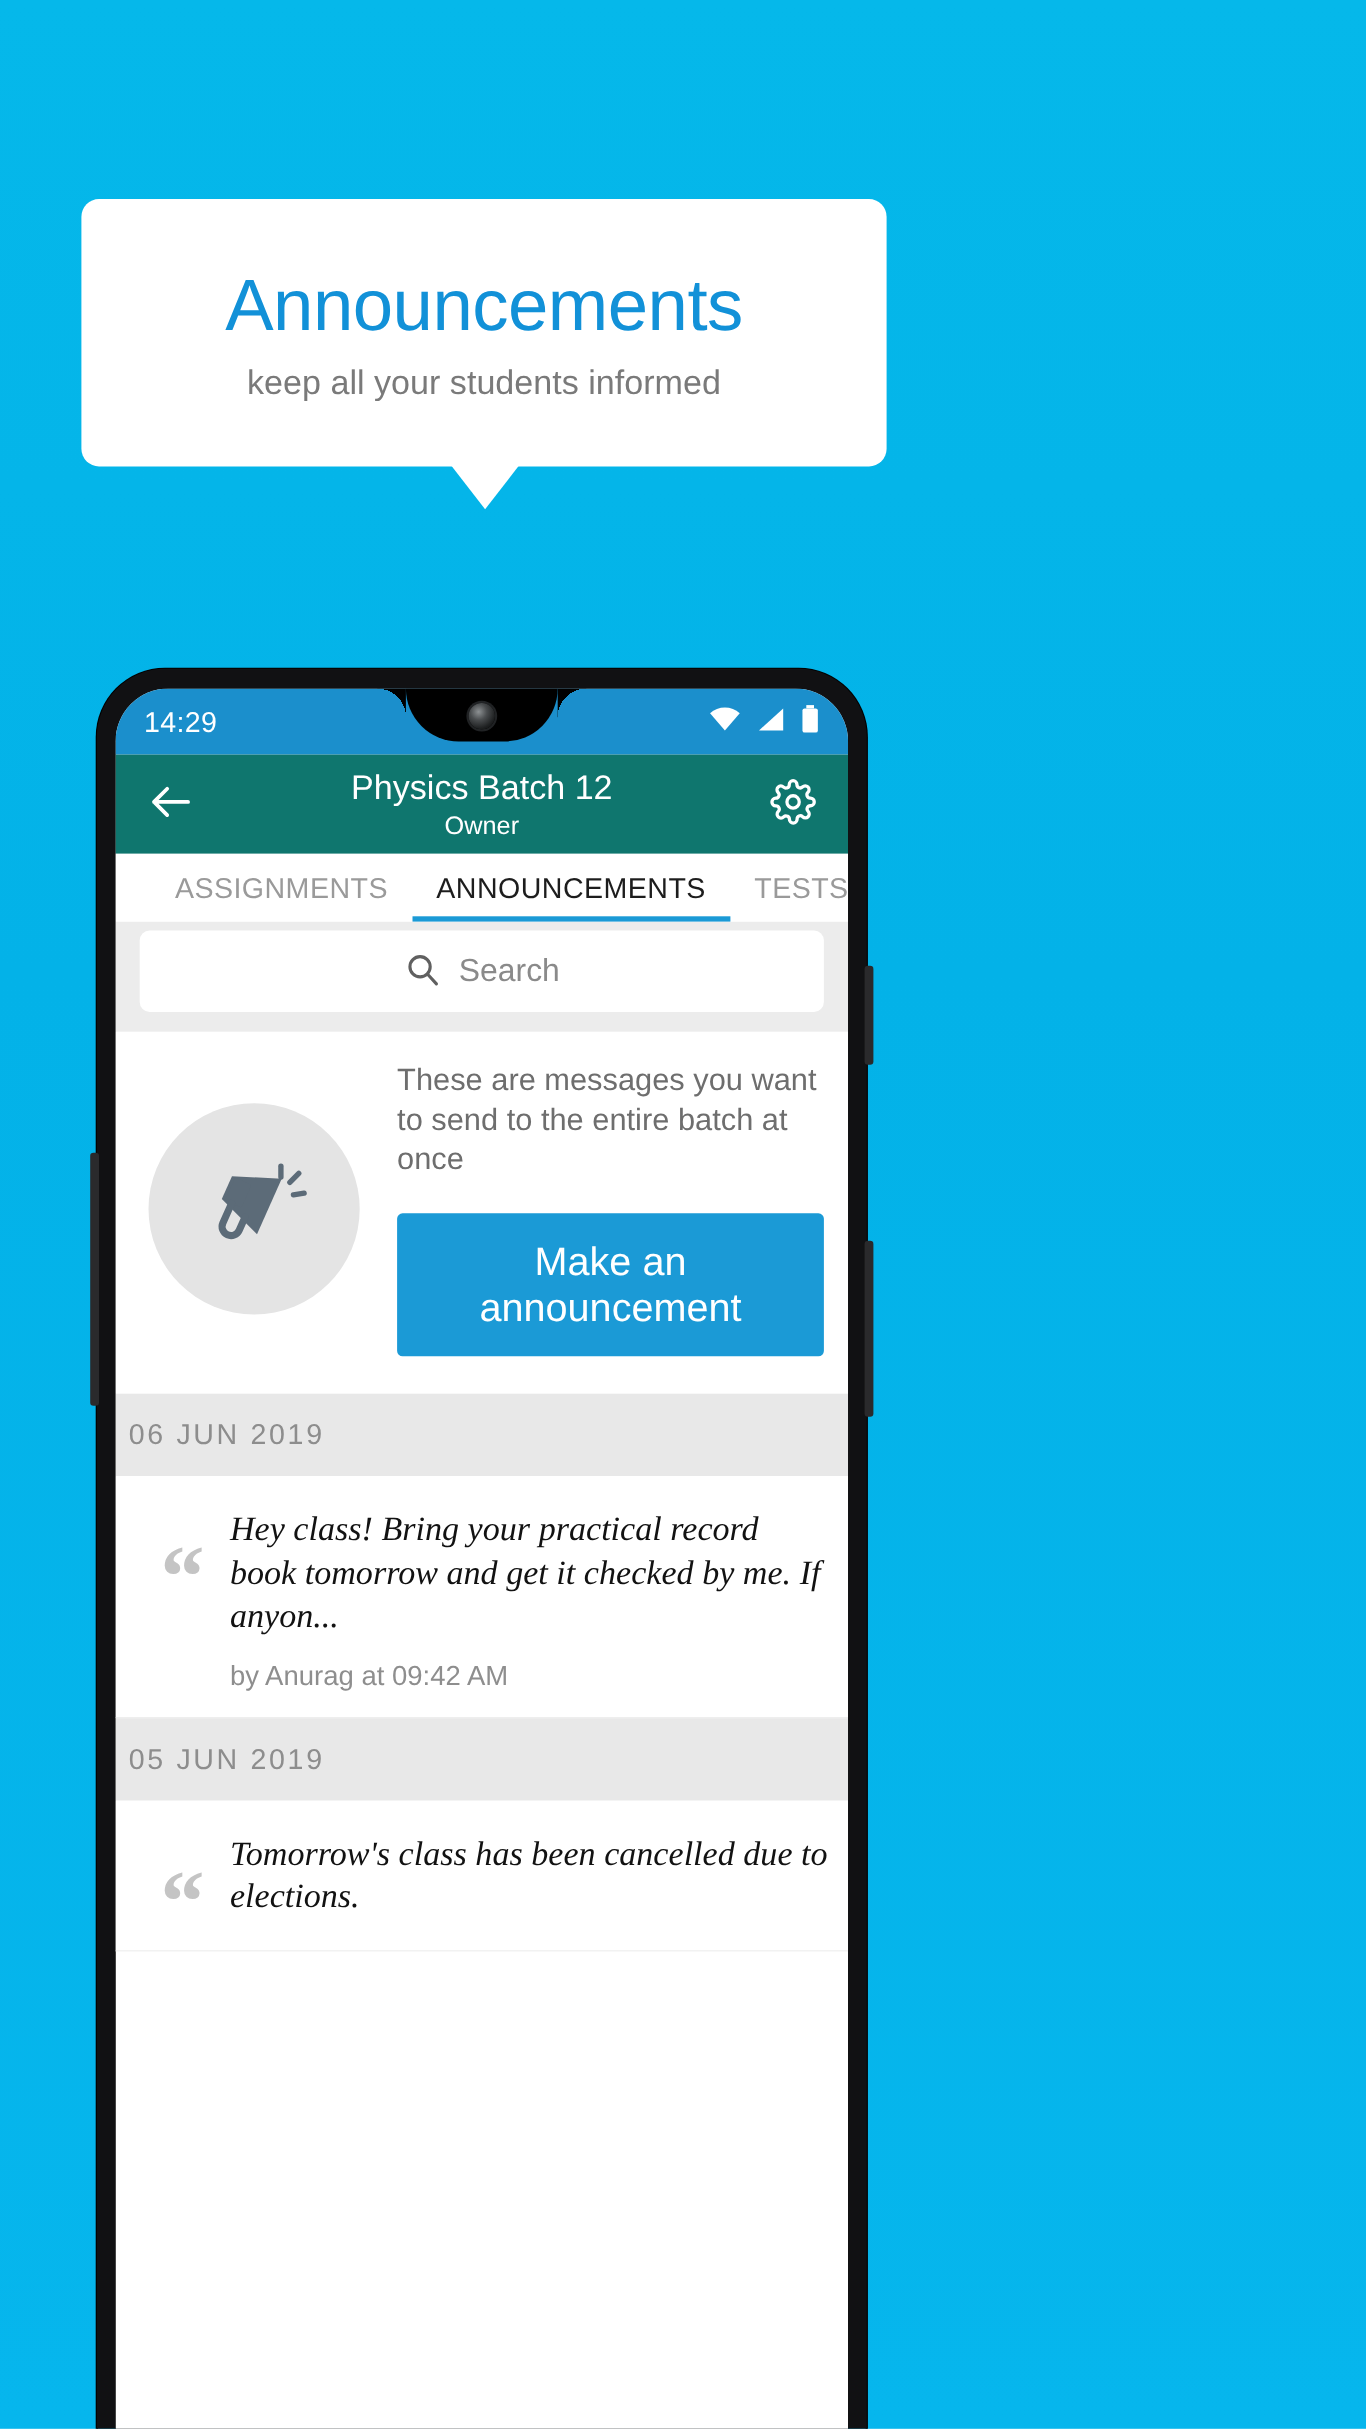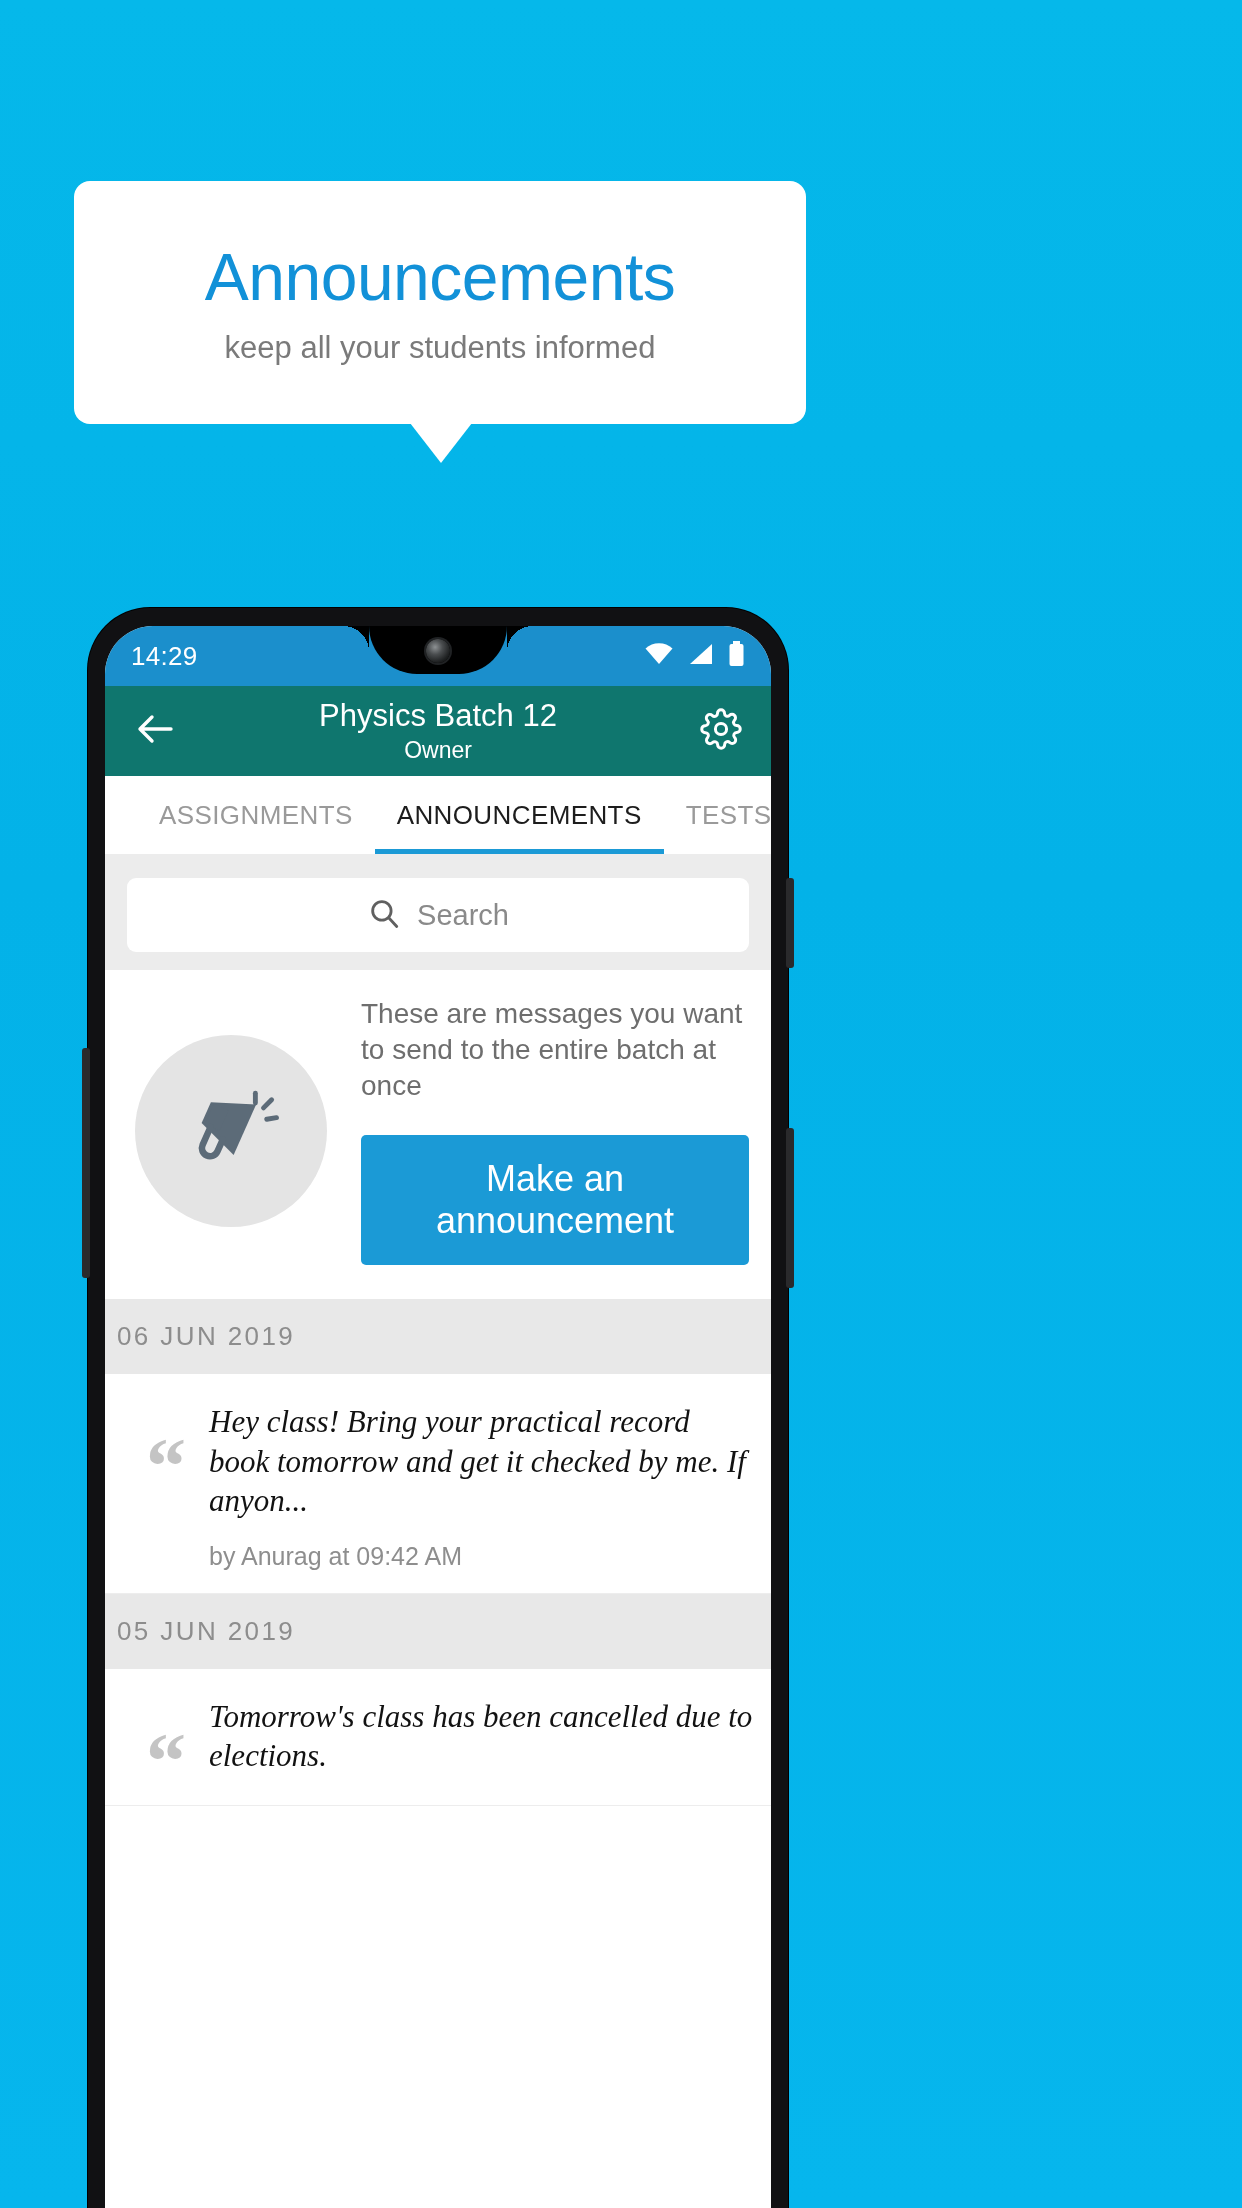--- a/index.html
+++ b/index.html
@@ -140,21 +140,21 @@
   .appbar-sub { font-size: 23px; font-weight: 400; margin-top: 3px; }
   .icon-btn {
     width: 56px; height: 56px;
     display: flex; align-items: center; justify-content: center;
     position: relative; z-index: 2;
   }
   .icon-btn.right { margin-left: auto; }
 
   
   .tabs {
-    height: 78px;
+    height: 62px;
     background: #fff;
     display: flex; align-items: stretch;
     flex: none;
     overflow: hidden;
     padding-left: 32px;
   }
   .tab {
     display: flex; align-items: center; justify-content: center;
     padding: 0 22px;
     font-size: 26px;
@@ -165,21 +165,21 @@
   }
   .tab.active { color: #1d1d1d; font-weight: 400; }
   .tab.active::after {
     content: ""; position: absolute; left: 0; right: 0; bottom: 0;
     height: 5px; background: #1b9ad6;
   }
 
   
   .search-wrap {
     background: #ececec;
-    padding: 24px 22px 18px;
+    padding: 8px 22px 18px;
     flex: none;
   }
   .search-box {
     height: 74px;
     background: #fff;
     border-radius: 9px;
     display: flex; align-items: center; justify-content: center;
     gap: 16px;
   }
   .search-text { color: #8a8a8a; font-size: 29px; }

